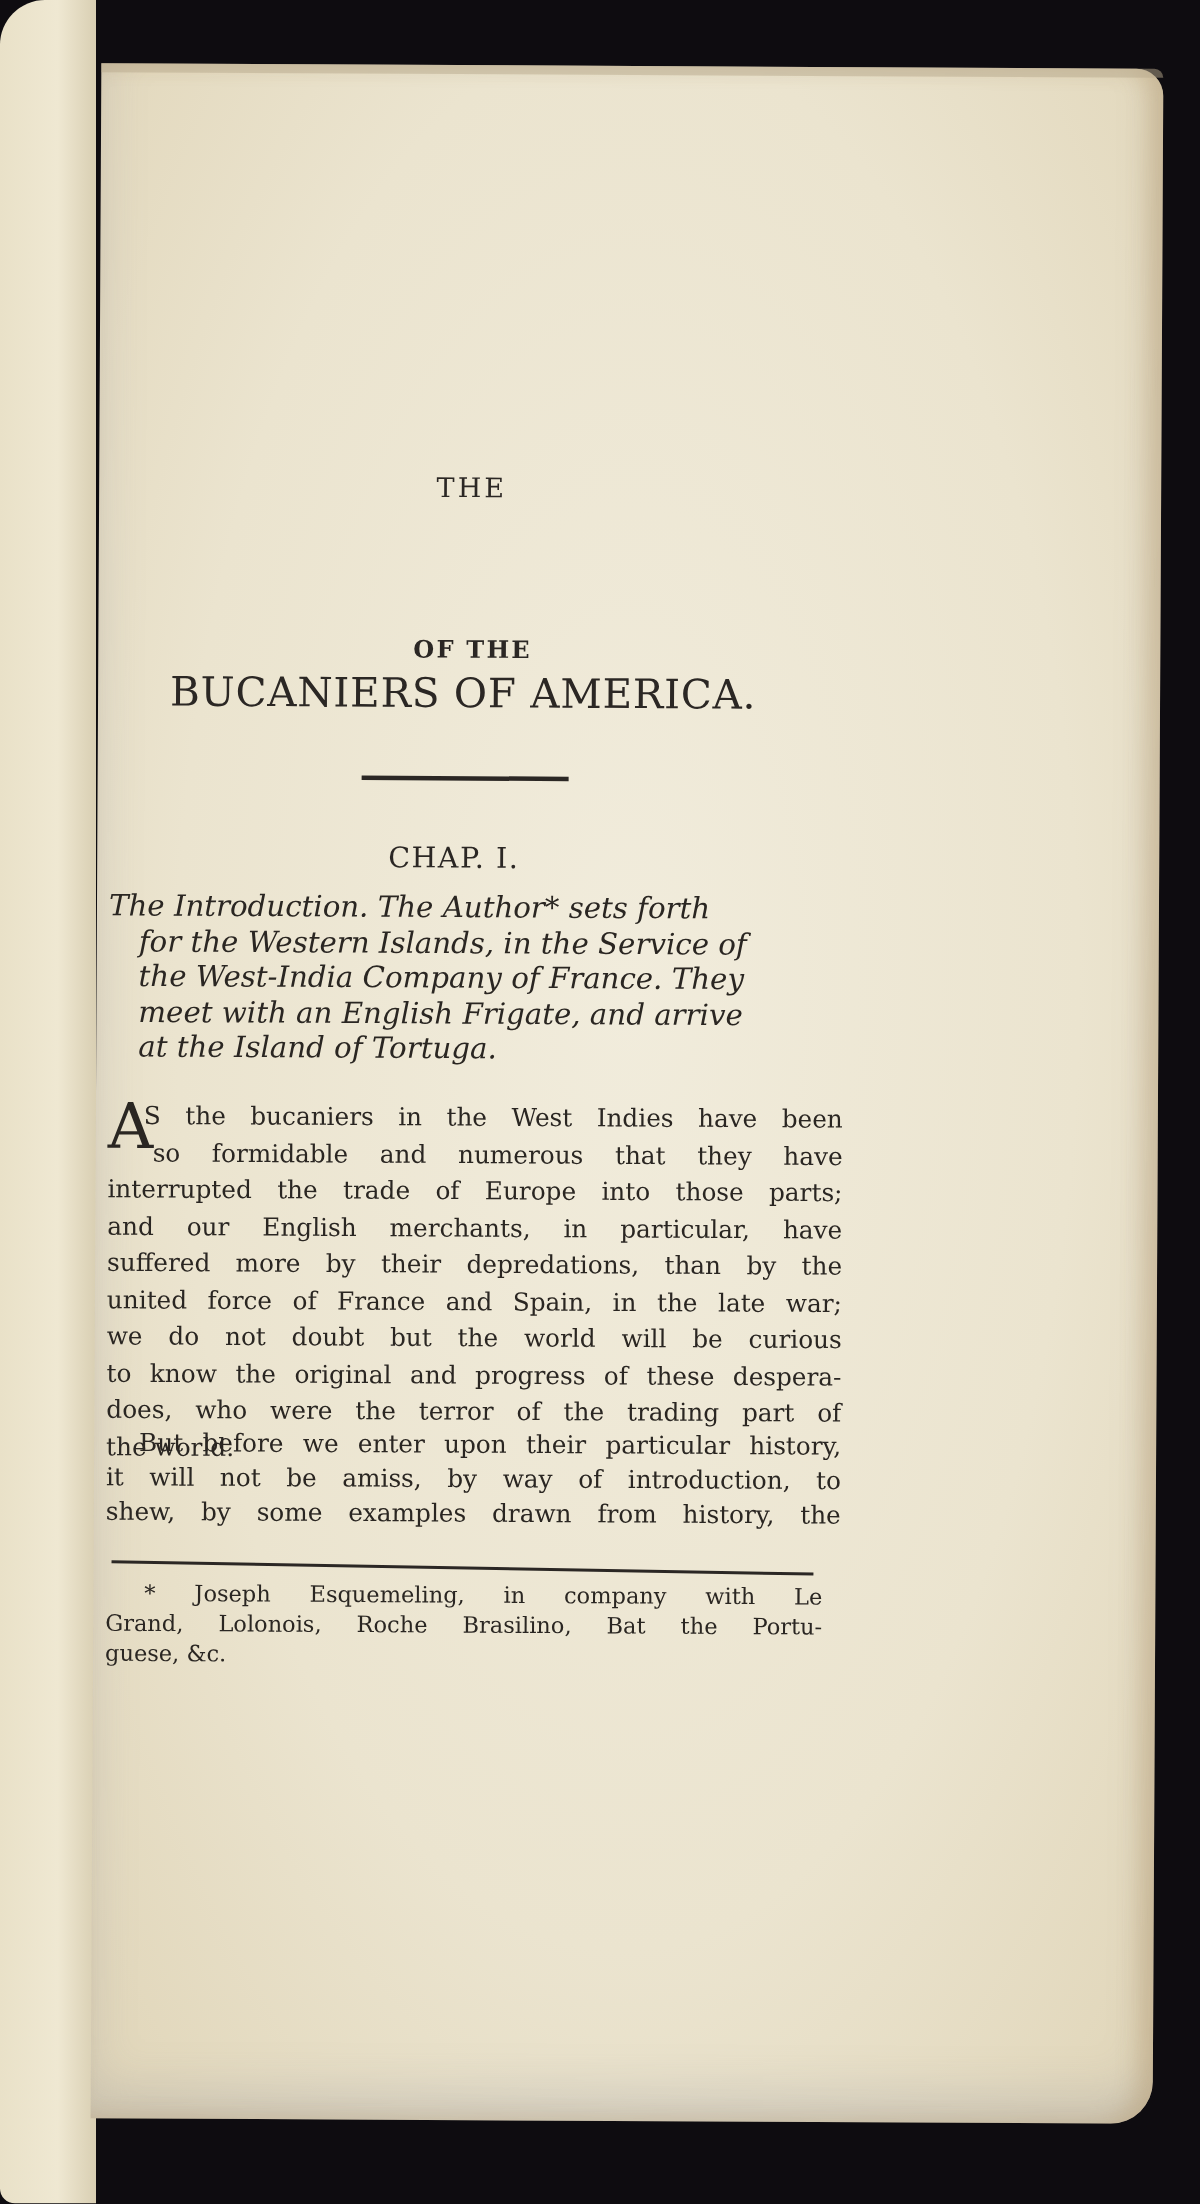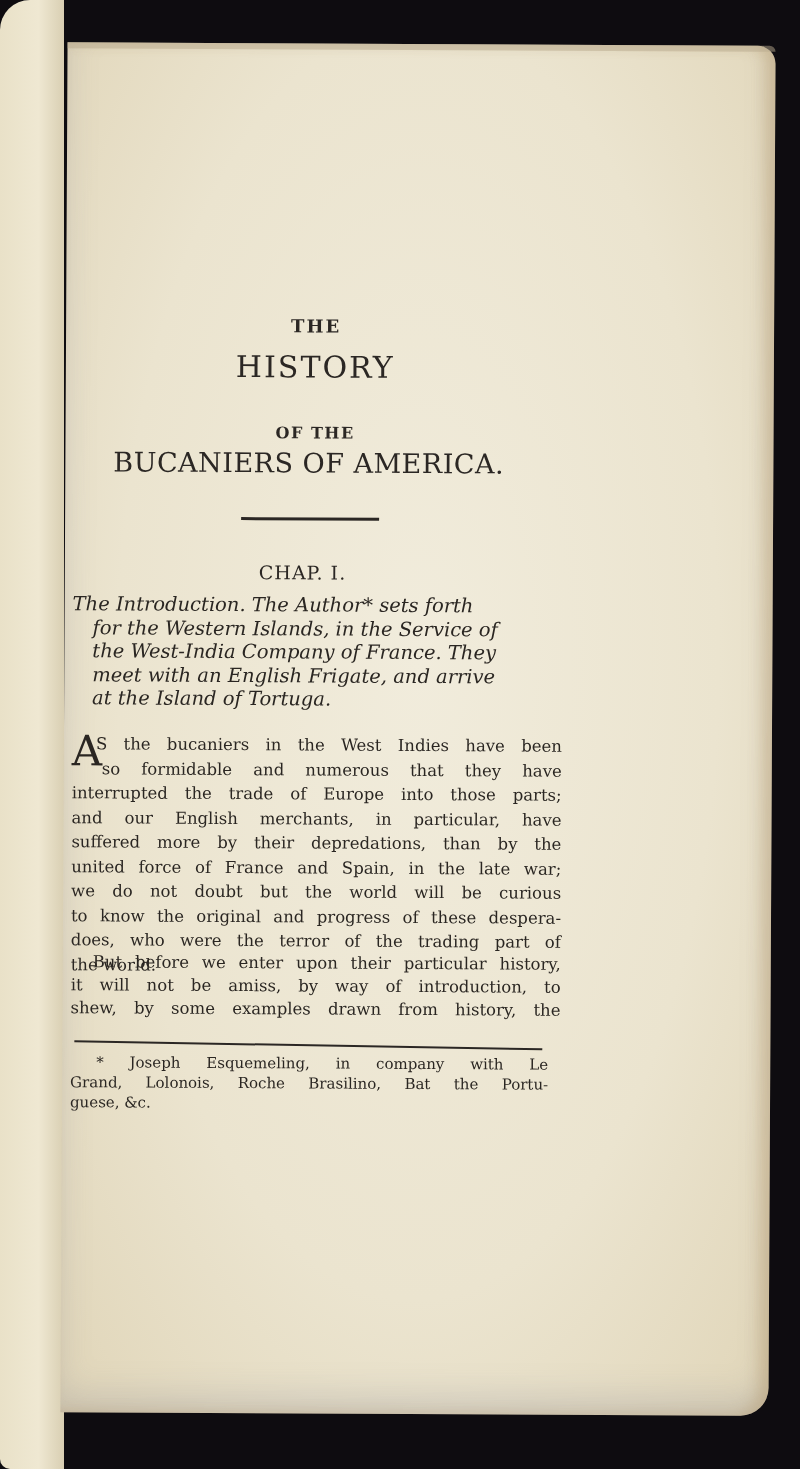--- a/index.html
+++ b/index.html
@@ -22,21 +22,21 @@
     border-bottom-right-radius: 28px;
     box-shadow: inset -10px 0 14px rgba(160,120,60,0.25), inset 0 -20px 30px rgba(140,140,150,0.25);
     transform: rotate(0.3deg);
   }
   .page::before {
     content: ""; position: absolute; left: 0; top: 0; right: 0; height: 6px;
     background: #b8a98e; opacity: .5; border-top-right-radius: 18px;
   }
   .title-the {
     position: absolute; left: 225px; top: 272px;
-    font-size: 18px; font-weight: bold; letter-spacing: 2px; color: #2b2724;
+    font-size: 18px; font-weight: normal; letter-spacing: 2px; color: #2b2724;
   }
   .title-history {
     position: absolute; left: 170px; top: 306px;
     font-size: 30px; letter-spacing: 2px; color: #2b2724;
   }
   .title-ofthe {
     position: absolute; left: 210px; top: 380px;
     font-size: 16px; font-weight: bold; letter-spacing: 1.5px; color: #2b2724;
   }
   .title-bucaniers {
@@ -78,21 +78,20 @@
   .footnote .line.last { text-align-last: left; }
   .footnote .first { padding-left: 26px; }
 </style>
 </head>
 <body>
 
 <div class="left-page"></div>
 
 <div class="page">
   <div class="title-the">THE</div>
-  <div class="title-history">HISTORY</div>
   <div class="title-ofthe">OF THE</div>
   <div class="title-bucaniers">BUCANIERS OF AMERICA.</div>
   <div class="title-rule"></div>
 
   <div class="chap">CHAP. I.</div>
 
   <div class="summary">
     <span class="line">The Introduction.  The Author* sets forth</span>
     <span class="line indent">for the Western Islands, in the Service of</span>
     <span class="line indent">the West-India Company of France.  They</span>

